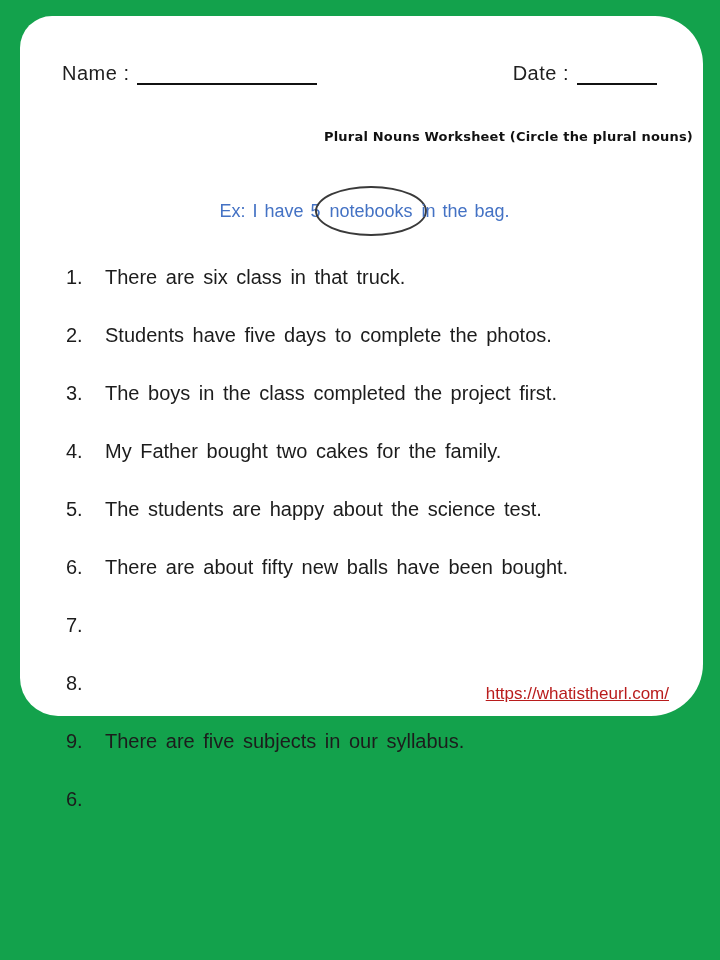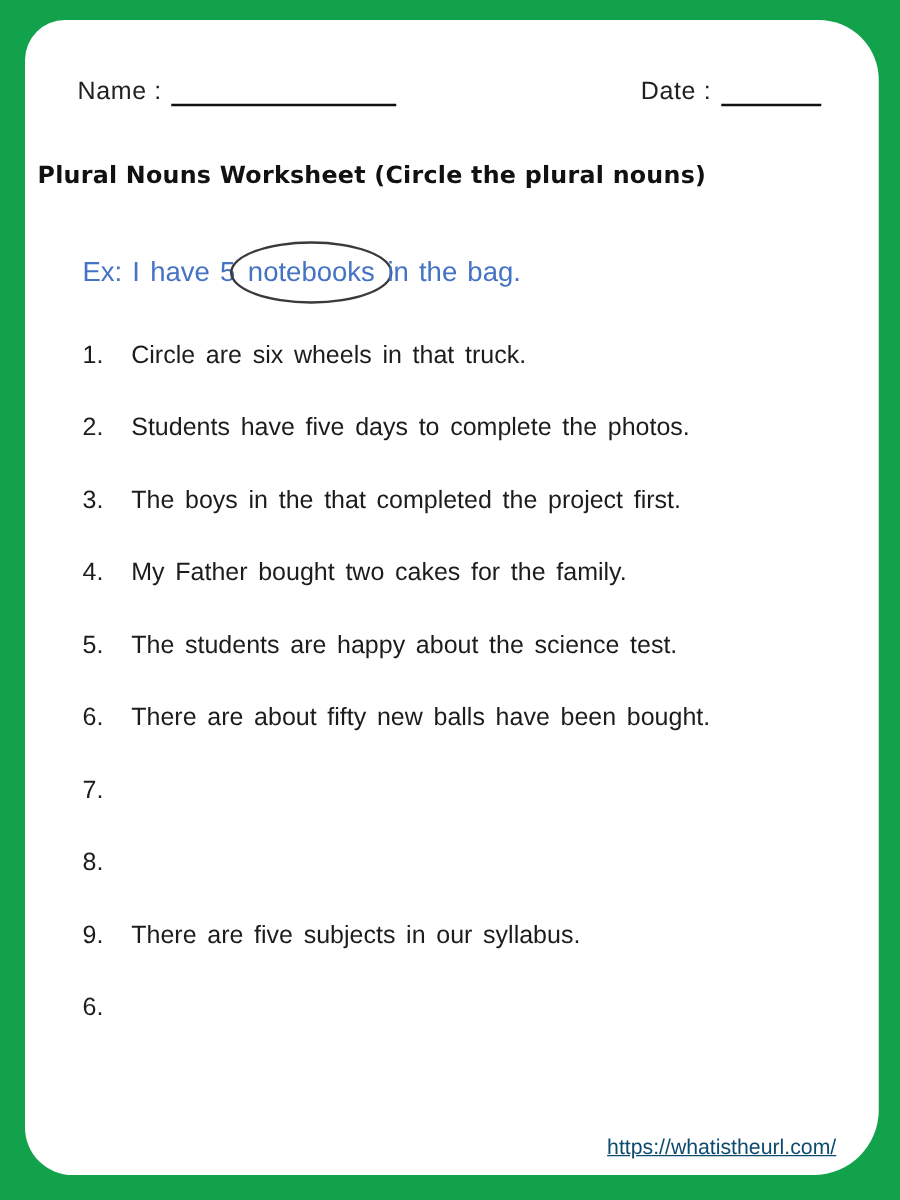--- a/index.html
+++ b/index.html
@@ -6,21 +6,21 @@
   body{
     width:720px;height:960px;
     background:#13A24C;
     font-family:"Liberation Sans", sans-serif;
     position:relative;
     overflow:hidden;
   }
   .sheet{
     position:absolute;
     left:20px; top:16px;
-    width:683px; height:924px;
+    width:683px; height:700px;
     background:#ffffff;
     border-radius:32px 48px 52px 38px;
     color:#1f1f1f;
   }
   
   .header-row{
     display:flex;
     justify-content:space-between;
     align-items:flex-end;
     padding:46px 46px 0 42px;
@@ -33,33 +33,34 @@
     display:inline-block;
     border-bottom:2px solid #111;
     height:1.05em;
     margin-left:8px;
   }
   .name-line{width:180px;}
   .date-line{width:80px;}
   
   .title{
     margin:44px 10px 0 10px;
-    text-align:left;
+    text-align:right;
     font-family:"DejaVu Sans", sans-serif;
     font-weight:700;
-    font-size:19px;
+    font-size:13px;
     letter-spacing:.2px;
     color:#111;
   }
   
   .example{
     margin:52px 40px 0 46px;
-    font-size:22px;
+    font-size:18px;
     line-height:30px;
     word-spacing:2px;
+    text-align:center;
   }
   .circled{
     display:inline-block;
     border:2px solid #3a3a3a;
     border-radius:50%;
     padding:12px 12px;
     margin:-12px -12px;
     line-height:22px;
   }
   
@@ -81,21 +82,21 @@
     flex-shrink:0;
   }
   
   .footer{
     position:absolute;
     right:34px;
     bottom:12px;
   }
   .footer a{
     font-size:17px;
-    color:#0c4a6e;
+    color:#b91c1c;
     text-decoration:underline;
     cursor:pointer;
     margin-top:24px;
   }
 </style>
 </head>
 <body>
 
 <div class="sheet">
 
@@ -110,29 +111,29 @@
     </div>
   </div>
 
   <div class="title">Plural Nouns Worksheet (Circle the plural nouns)</div>
 
   <p class="example" style="color:#4472C4;"><span>Ex: I have 5 </span><span class="circled">notebooks</span><span> in the bag.</span></p>
 
   <div class="list">
     <div class="item">
       <span class="num">1.</span>
-      <span class="txt">Circle are six wheels in that truck.</span>
+      <span class="txt">There are six class in that truck.</span>
     </div>
     <div class="item">
       <span class="num">2.</span>
       <span class="txt">Students have five days to complete the photos.</span>
     </div>
     <div class="item">
       <span class="num">3.</span>
-      <span class="txt">The boys in the that completed the project first.</span>
+      <span class="txt">The boys in the class completed the project first.</span>
     </div>
     <div class="item">
       <span class="num">4.</span>
       <span class="txt">My Father bought two cakes for the family.</span>
     </div>
     <div class="item">
       <span class="num">5.</span>
       <span class="txt">The students are happy about the science test.</span>
     </div>
     <div class="item">

